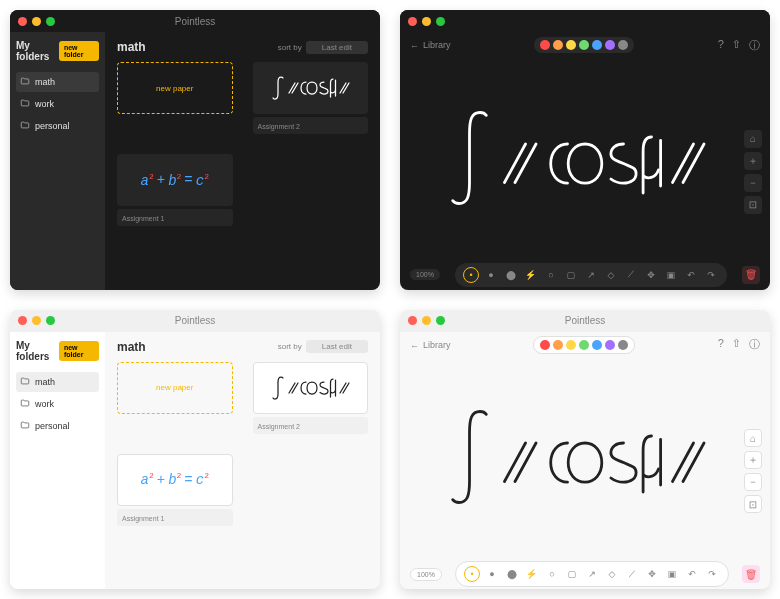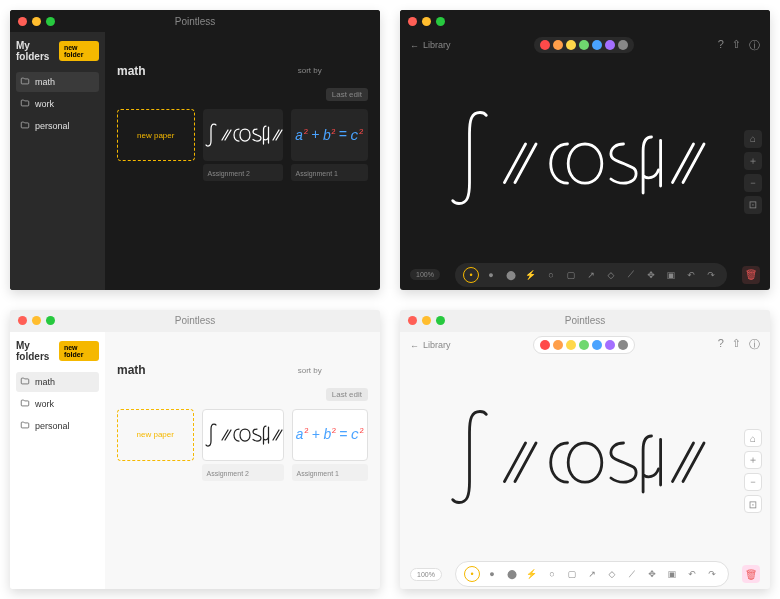--- a/index.html
+++ b/index.html
@@ -1,18 +1,18 @@
 <!DOCTYPE html>
 <html><head>
 <meta charset="utf-8">
 <style>
   * { box-sizing: border-box; margin: 0; padding: 0; }
   body { width: 780px; height: 599px; background: #fff; font-family: -apple-system, BlinkMacSystemFont, sans-serif; font-size: 10px; }
   .grid { display: grid; grid-template-columns: 1fr 1fr; grid-template-rows: 1fr 1fr; gap: 20px; padding: 10px; width: 100%; height: 100%; }
-  .pane { border-radius: 3px; overflow: hidden; position: relative; display: flex; flex-direction: column; box-shadow: 0 4px 12px rgba(0,0,0,0.15); }
+  .pane { border-radius: 8px; overflow: hidden; position: relative; display: flex; flex-direction: column; box-shadow: 0 4px 12px rgba(0,0,0,0.15); }
   .dark { background: #1a1a1a; color: #e0e0e0; }
   .light { background: #f8f8f8; color: #333; }
   .titlebar { height: 22px; display: flex; align-items: center; padding: 0 8px; position: relative; flex-shrink: 0; }
   .dark .titlebar { background: #1a1a1a; }
   .light .titlebar { background: #f0f0f0; }
   .traffic { display: flex; gap: 5px; }
   .traffic span { width: 9px; height: 9px; border-radius: 50%; }
   .tl-red { background: #ff5f56; }
   .tl-yellow { background: #ffbd2e; }
   .tl-green { background: #27c93f; }
@@ -29,24 +29,24 @@
   .dark .folder-item.active { background: #3a3a3a; }
   .light .folder-item.active { background: #eee; }
   .folder-icon svg { width: 10px; height: 10px; }
   .dark .folder-icon svg { stroke: #aaa; }
   .light .folder-icon svg { stroke: #666; }
 
   .main { flex: 1; padding: 8px 12px; display: flex; flex-direction: column; }
   .main-head { display: flex; justify-content: space-between; align-items: center; margin-bottom: 8px; }
   .folder-title { font-weight: 700; font-size: 12px; }
   .sort-ctrl { font-size: 8px; color: #888; display: flex; gap: 4px; align-items: center; }
-  .sort-btn { padding: 2px 6px; border-radius: 3px; margin-top: 48px; }
+  .sort-btn { padding: 2px 16px; border-radius: 3px; }
   .dark .sort-btn { background: #333; }
   .light .sort-btn { background: #e8e8e8; }
-  .thumbs { display: grid; grid-template-columns: 1fr 1fr 1fr; gap: 8px; }
+  .thumbs { display: grid; grid-template-columns: 1fr 1fr; gap: 20px; }
   .thumb { display: flex; flex-direction: column; gap: 3px; }
   .thumb-prev { height: 52px; border-radius: 4px; display: flex; align-items: center; justify-content: center; font-size: 9px; overflow: hidden; }
   .dark .thumb-prev { background: #262626; }
   .light .thumb-prev { background: #fff; border: 1px solid #e0e0e0; }
   .thumb.new .thumb-prev { border: 1px dashed #f5b800; color: #f5b800; font-size: 8px; background: transparent; }
   .thumb-label { font-size: 7px; color: #888; }
   .dark .thumb-label-box { background: #262626; padding: 3px 5px; border-radius: 3px; }
   .light .thumb-label-box { background: #f0f0f0; padding: 3px 5px; border-radius: 3px; }
 
   .pythag { font-family: Liberation Mono, monospace; font-size: 14px; font-style: italic; }

